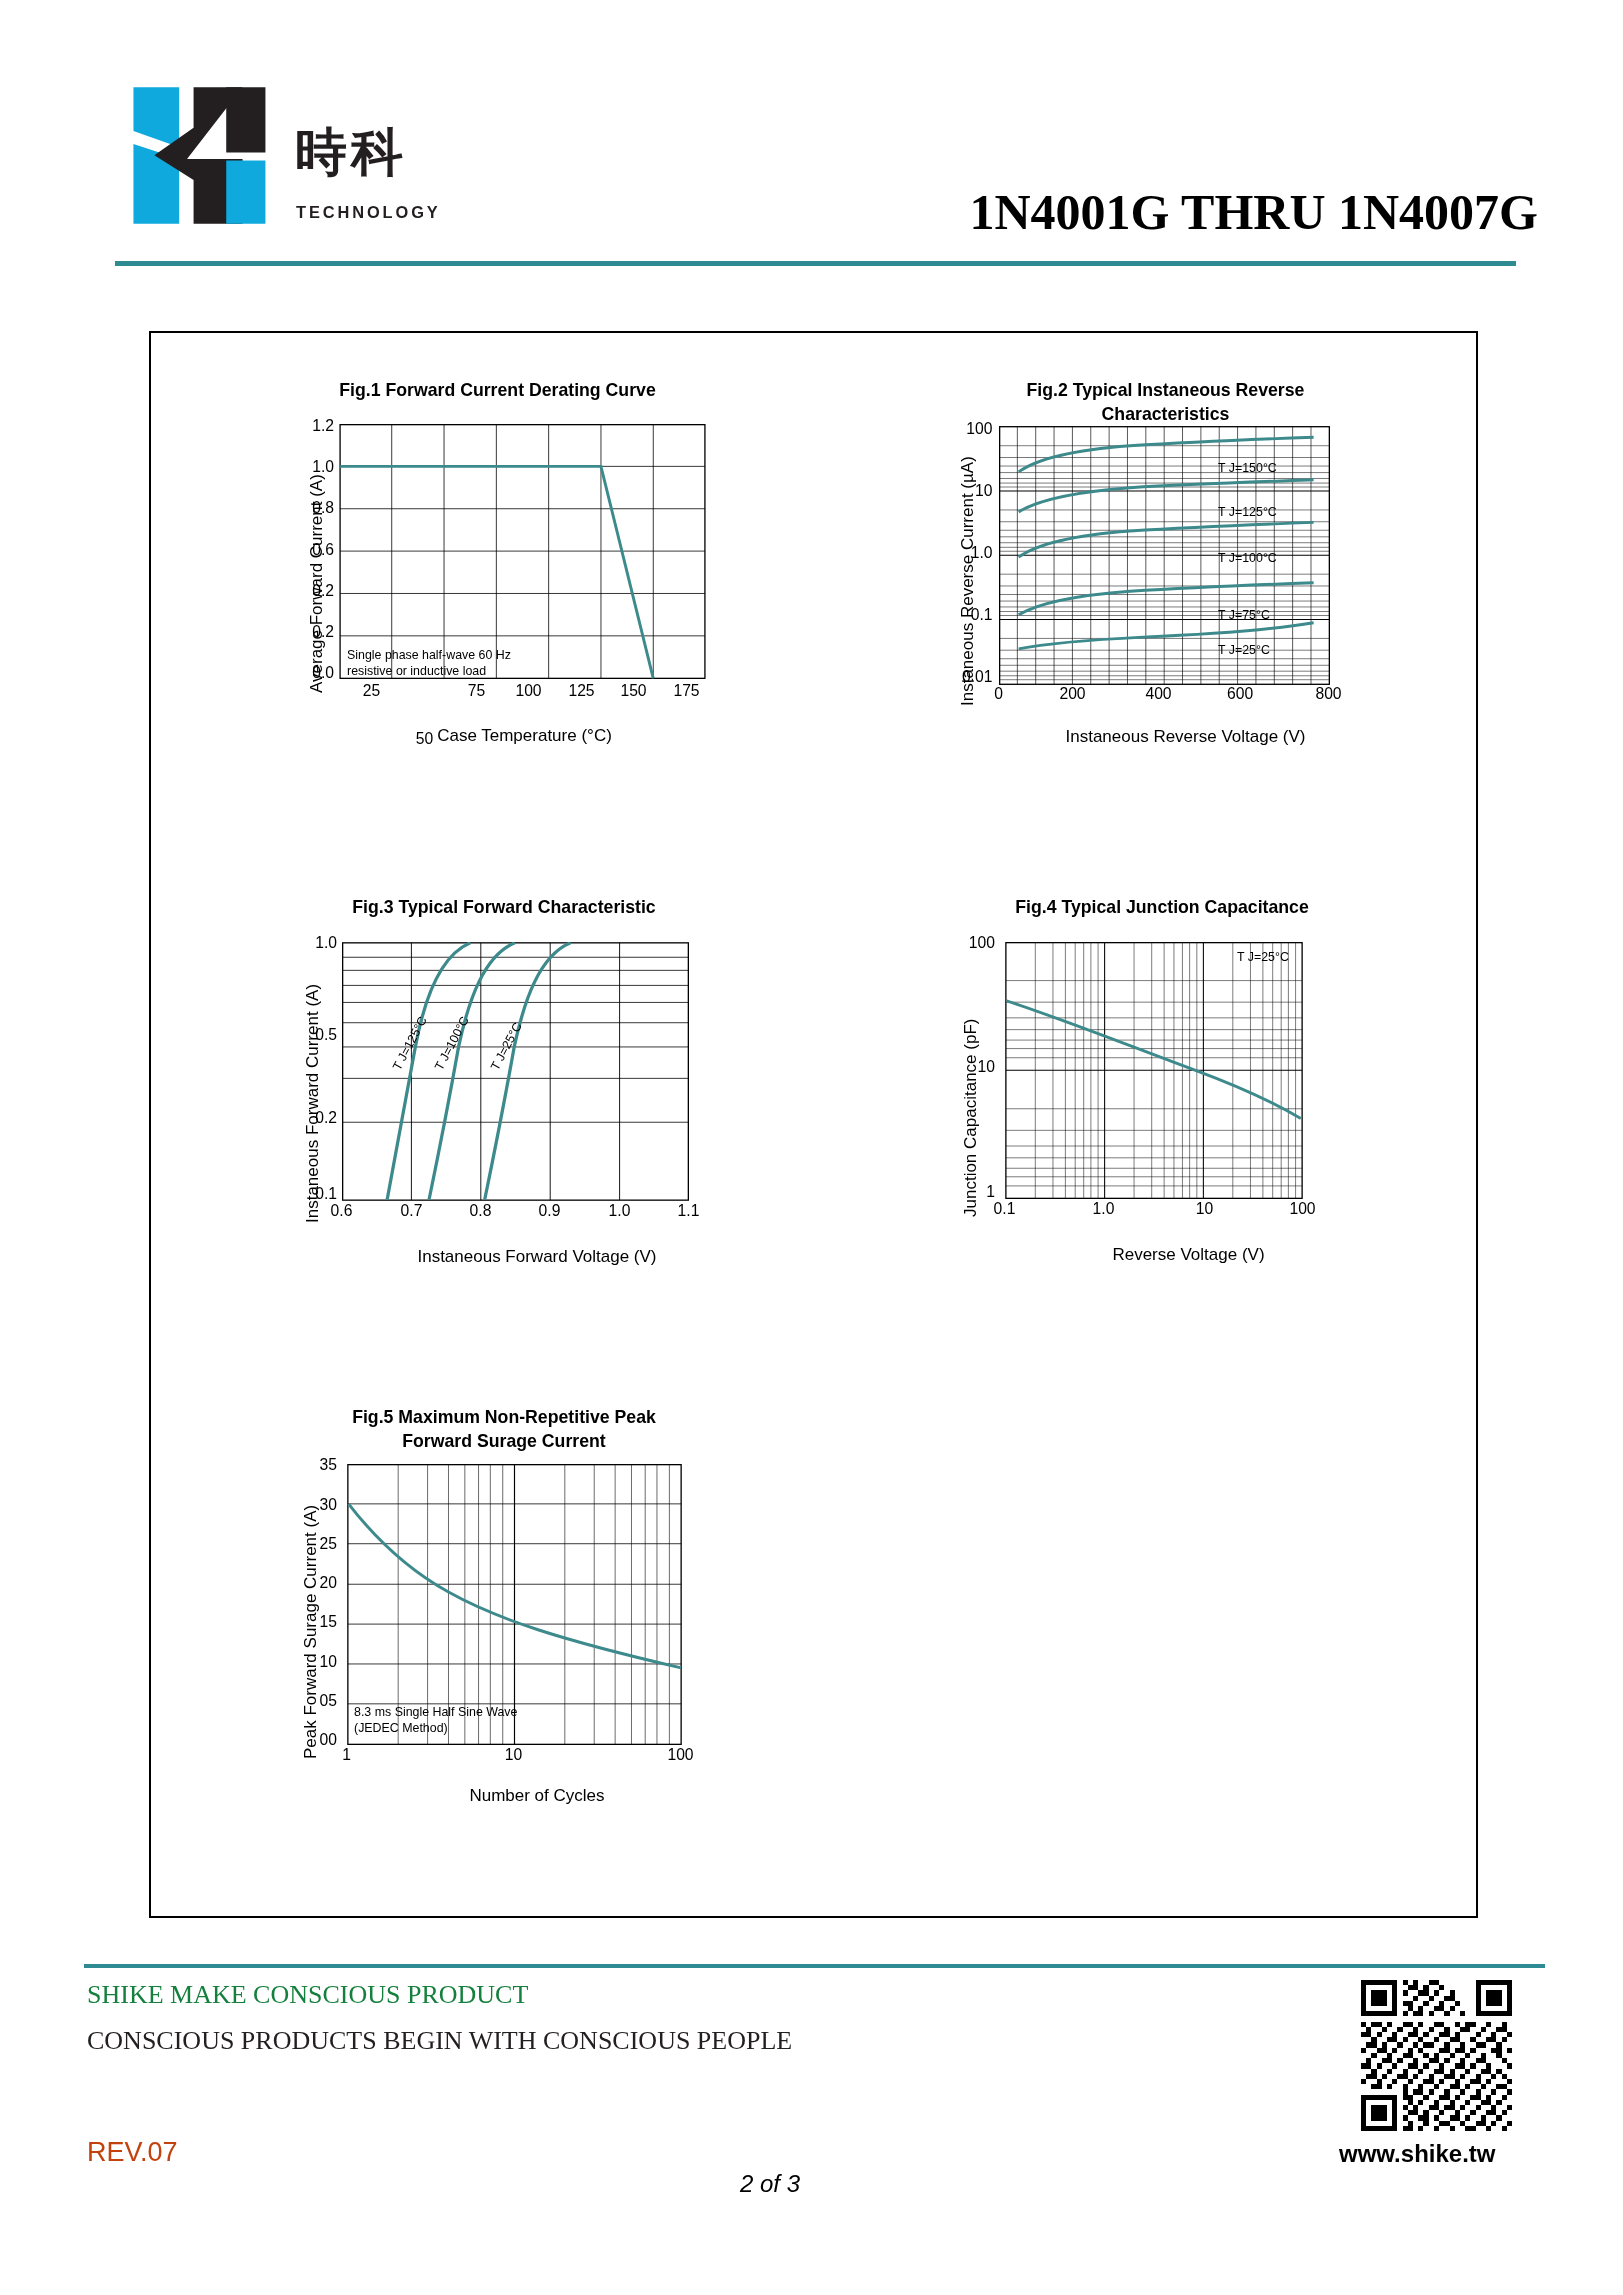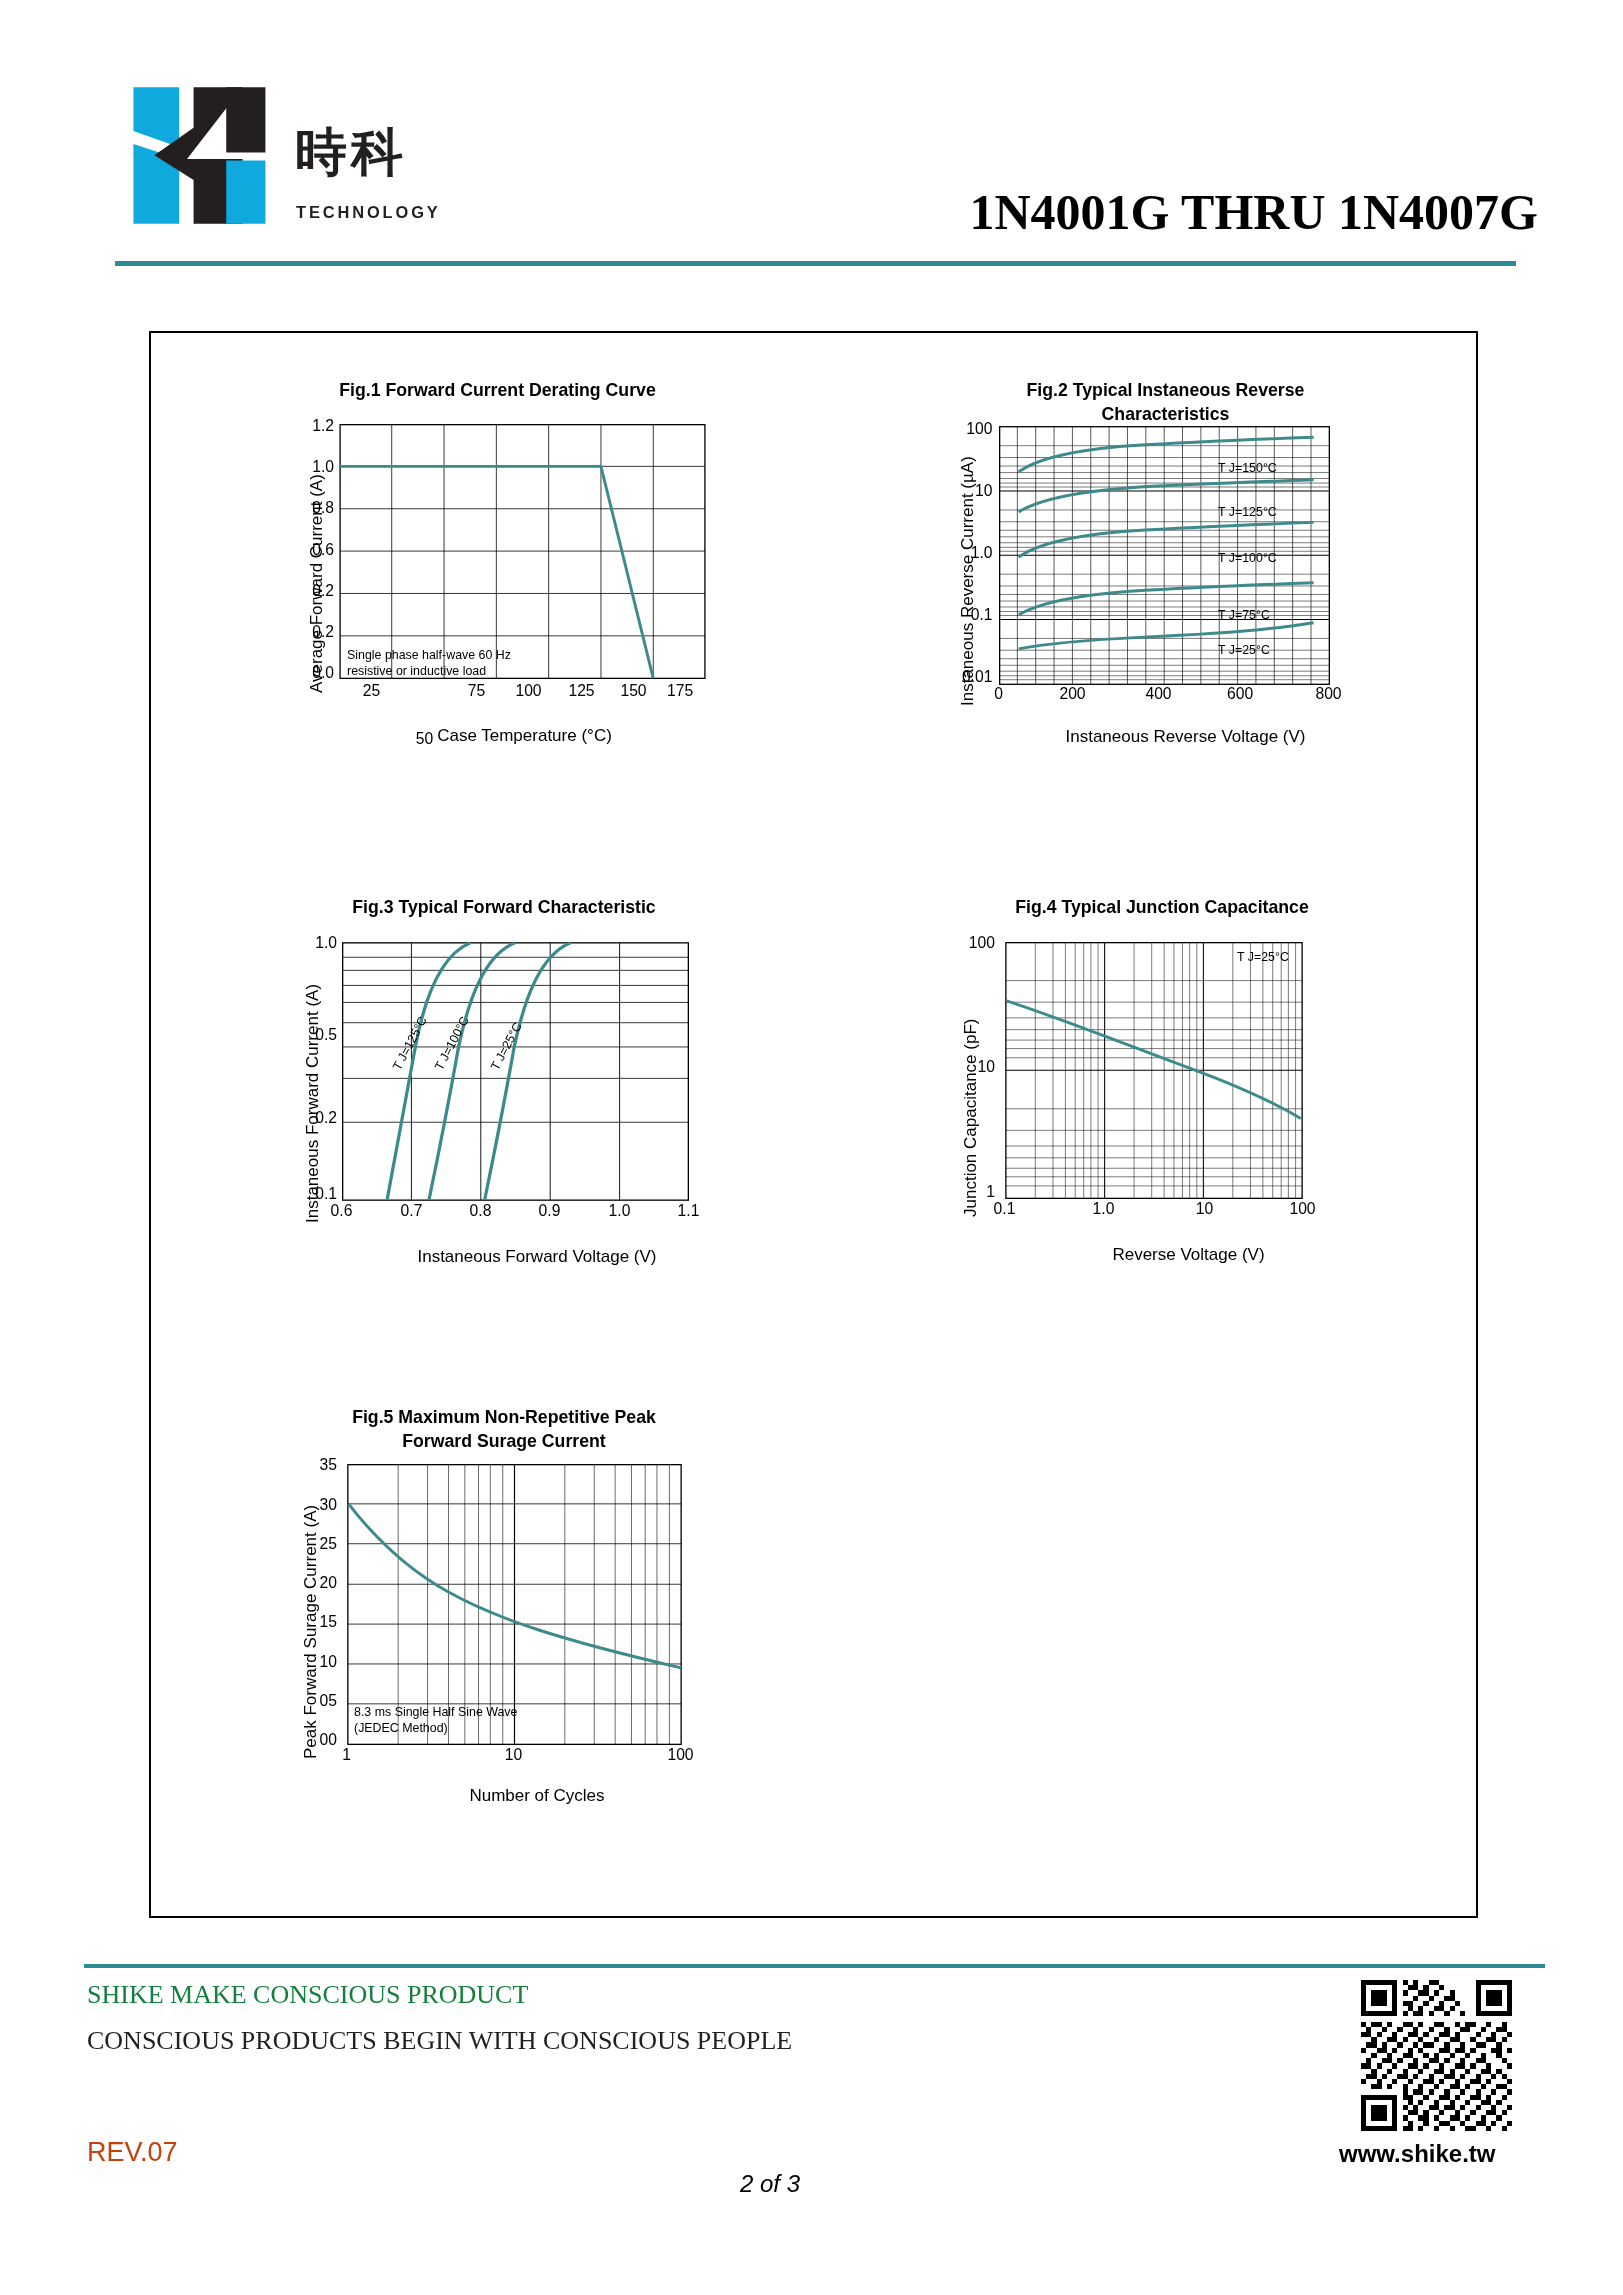--- a/index.html
+++ b/index.html
@@ -139,21 +139,21 @@
     <div class="tick tick-y" style="left:13px;top:120px;width:59px;">0.8</div>
     <div class="tick tick-y" style="left:13px;top:79px;width:59px;">1.0</div>
     <div class="tick tick-y" style="left:13px;top:38px;width:59px;">1.2</div>
 
     <div class="tick" style="left:90px;top:303px;width:39px;text-align:center;">25</div>
     <div class="tick" style="left:143px;top:303px;width:39px;text-align:center;margin-top:48px;">50</div>
     <div class="tick" style="left:195px;top:303px;width:39px;text-align:center;">75</div>
     <div class="tick" style="left:247px;top:303px;width:39px;text-align:center;">100</div>
     <div class="tick" style="left:300px;top:303px;width:39px;text-align:center;">125</div>
     <div class="tick" style="left:352px;top:303px;width:39px;text-align:center;">150</div>
-    <div class="tick" style="left:405px;top:303px;width:39px;text-align:left;">175</div>
+    <div class="tick" style="left:405px;top:303px;width:39px;text-align:center;">175</div>
 
     <div style="position:absolute;left:77px;top:45px;">
       <svg width="367" height="255" viewBox="0 0 560 390">
         <rect x="1" y="1" width="558" height="388" fill="#fff" stroke="#000" stroke-width="2"></rect>
 
         <g stroke="#000" stroke-width="1.2">
           <line x1="80" y1="1" x2="80" y2="389"></line>
           <line x1="160" y1="1" x2="160" y2="389"></line>
           <line x1="240" y1="1" x2="240" y2="389"></line>
           <line x1="320" y1="1" x2="320" y2="389"></line>

